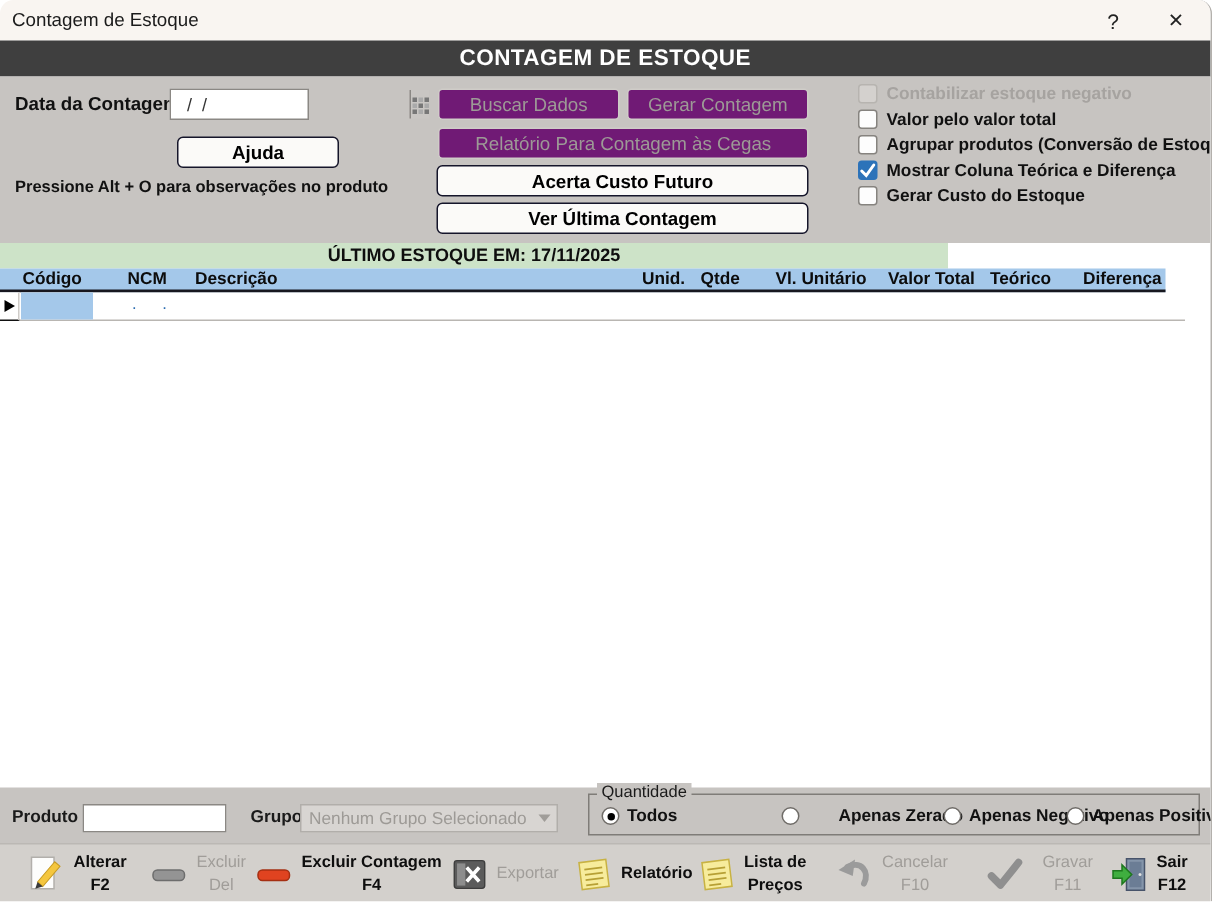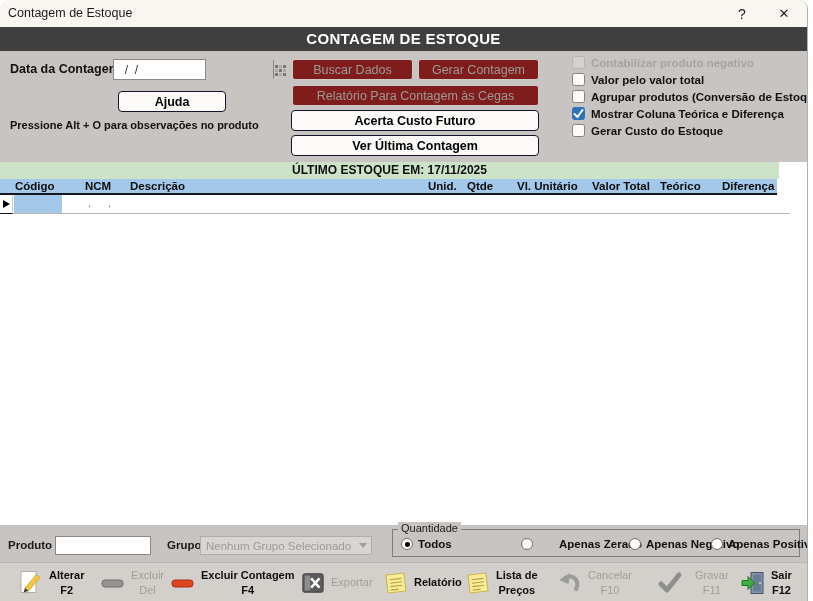--- a/index.html
+++ b/index.html
@@ -25,38 +25,38 @@
   .date-label { position:absolute; left:10px; top:11px; font-size:12.5px; }
   .date-field { position:absolute; left:113px; top:8px; width:93px; height:21px; background:#fff;
                 border:1px solid #8b8884; display:flex; }
   .date-input { flex:1; border:0; outline:none; font-family:"Liberation Sans",sans-serif; font-size:12px;
                 color:#333; padding-left:4px; background:transparent; }
   .cal-btn { width:18px; height:100%; background:#c9c6c3; border-left:1px solid #8b8884;
              display:flex; align-items:center; justify-content:center; }
   .btn-white { position:absolute; background:#fbfaf8; border:1.5px solid #15152a; border-radius:4px;
                font-weight:600; font-size:12.5px; color:#000; text-align:center; cursor:pointer;
                display:flex; align-items:center; justify-content:center; font-family:"Liberation Sans",sans-serif; }
-  .btn-flat-disabled { position:absolute; background:#7f1d1d; border:1px solid #cfccc8; border-radius:3px;
+  .btn-flat-disabled { position:absolute; background:#701a75; border:1px solid #cfccc8; border-radius:3px;
                font-size:12.5px; color:#9d9a96; text-align:center;
                display:flex; align-items:center; justify-content:center; font-family:"Liberation Sans",sans-serif; }
   .hint { position:absolute; left:10px; top:68px; font-size:11px; font-weight:bold; color:#111; }
 
   
   .cb-row { position:absolute; left:572px; height:15px; display:flex; align-items:center; cursor:pointer; }
   .cb-box { width:13px; height:13px; background:#fdfdfd; border:1px solid #86837f; border-radius:2.5px;
             display:flex; align-items:center; justify-content:center; flex:none; }
   .cb-tick { display:none; }
   .cb-row.is-checked .cb-box { background:#2d73b9; border-color:#2d73b9; }
   .cb-row.is-checked .cb-tick { display:block; }
   .cb-label { margin-left:6px; font-size:11.5px; font-weight:600; color:#111; white-space:nowrap; }
   .cb-row.is-disabled .cb-label { color:#a6a3a0; }
   .cb-row.is-disabled .cb-box { background:#d4d1ce; border-color:#b7b4b0; }
 
   
-  .banner { position:absolute; left:0; top:162px; width:779px; height:17px; background:#cde3c8;
+  .banner { position:absolute; left:0; top:162px; width:632px; height:17px; background:#cde3c8;
             font-size:12px; font-weight:bold; color:#0e0e0e; text-align:center; line-height:17px; }
 
   
   .thead { position:absolute; left:0; top:179px; width:777px; height:16px; background:#a4c8ea;
            border-bottom:2px solid #17171f; }
   .thead span { position:absolute; top:1px; font-size:11.5px; font-weight:bold; color:#0c0c0c; white-space:nowrap; }
   .grid-row { position:absolute; left:0; top:195px; width:790px; height:19px; background:#fff;
               border-bottom:1px solid #b9b6b2; }
   .row-selector { position:absolute; left:0; top:0; width:13px; height:19px; background:#fff;
                   border-right:1px solid #cfccc8; border-bottom:1px solid #111; }
@@ -128,21 +128,21 @@
     <span class="hint">Pressione Alt + O para observações no produto</span>
 
     <div class="btn-flat-disabled" style="left:292px; top:8px; width:121px; height:21px;">Buscar Dados</div>
     <div class="btn-flat-disabled" style="left:418px; top:8px; width:121px; height:21px;">Gerar Contagem</div>
     <div class="btn-flat-disabled" style="left:292px; top:34px; width:247px; height:21px;">Relatório Para Contagem às Cegas</div>
     <div class="btn-white" style="left:291px; top:59px; width:248px; height:21px;">Acerta Custo Futuro</div>
     <div class="btn-white" style="left:291px; top:84px; width:248px; height:21px;">Ver Última Contagem</div>
 
     <div class="cb-row is-disabled" style="top:4px;">
       <span class="cb-box"></span>
-      <span class="cb-label">Contabilizar produto negativo</span>
+      <span class="cb-label">Contabilizar estoque negativo</span>
     </div>
     <div class="cb-row" style="top:21px;">
       <span class="cb-box"></span>
       <span class="cb-label">Valor pelo valor total</span>
     </div>
     <div class="cb-row" style="top:38px;">
       <span class="cb-box"></span>
       <span class="cb-label">Agrupar produtos (Conversão de Estoque)</span>
     </div>
     <div class="cb-row is-checked" style="top:55px;">

